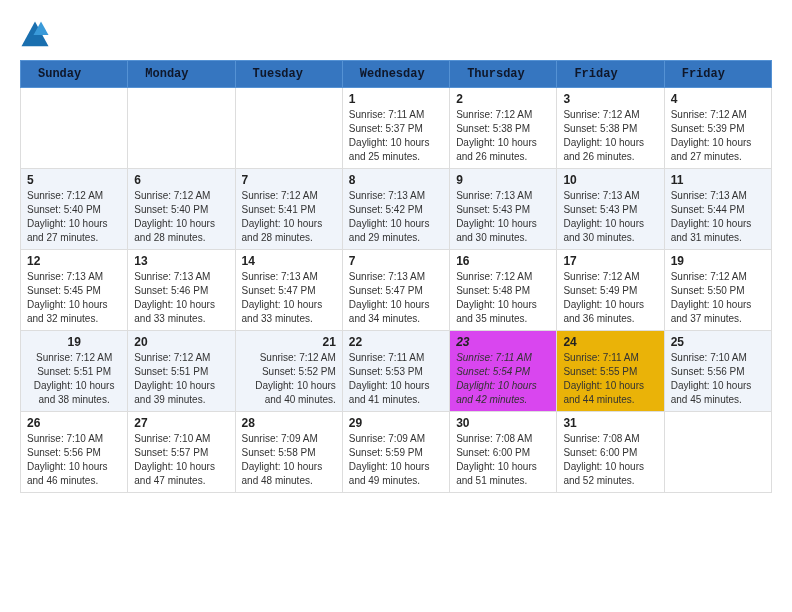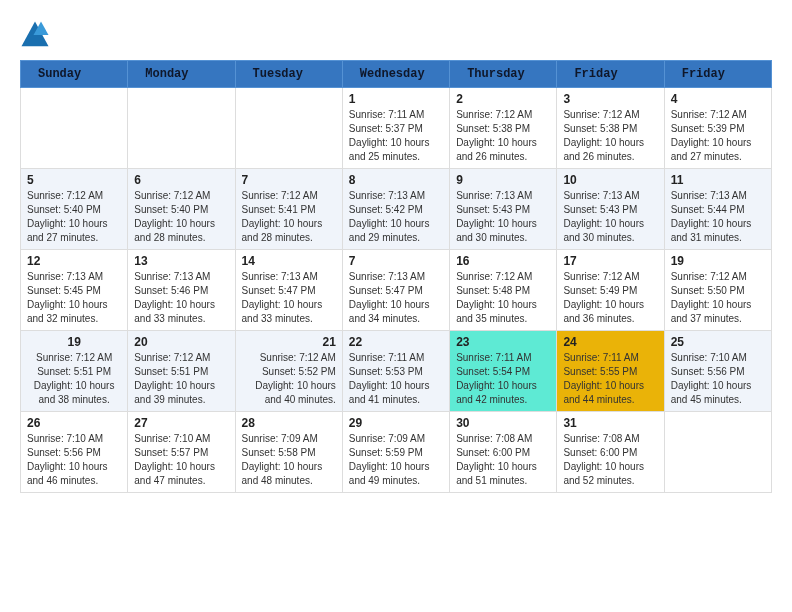--- a/index.html
+++ b/index.html
@@ -213,21 +213,21 @@
           <div class="day-info">Sunrise: 7:12 AM<br>Sunset: 5:51 PM<br>Daylight: 10 hours<br>and 39 minutes.</div>
         </td>
         <td style="background: rgb(240, 244, 250); text-align: right;">
           <span class="day-num">21</span>
           <div class="day-info">Sunrise: 7:12 AM<br>Sunset: 5:52 PM<br>Daylight: 10 hours<br>and 40 minutes.</div>
         </td>
         <td style="background: rgb(240, 244, 250);">
           <span class="day-num">22</span>
           <div class="day-info">Sunrise: 7:11 AM<br>Sunset: 5:53 PM<br>Daylight: 10 hours<br>and 41 minutes.</div>
         </td>
-        <td style="background: #5eead4;">
+        <td style="background: #d946ef; font-style: italic;">
           <span class="day-num">23</span>
           <div class="day-info">Sunrise: 7:11 AM<br>Sunset: 5:54 PM<br>Daylight: 10 hours<br>and 42 minutes.</div>
         </td>
         <td style="background: #eab308;">
           <span class="day-num">24</span>
           <div class="day-info">Sunrise: 7:11 AM<br>Sunset: 5:55 PM<br>Daylight: 10 hours<br>and 44 minutes.</div>
         </td>
         <td style="background: rgb(240, 244, 250);">
           <span class="day-num">25</span>
           <div class="day-info">Sunrise: 7:10 AM<br>Sunset: 5:56 PM<br>Daylight: 10 hours<br>and 45 minutes.</div>

